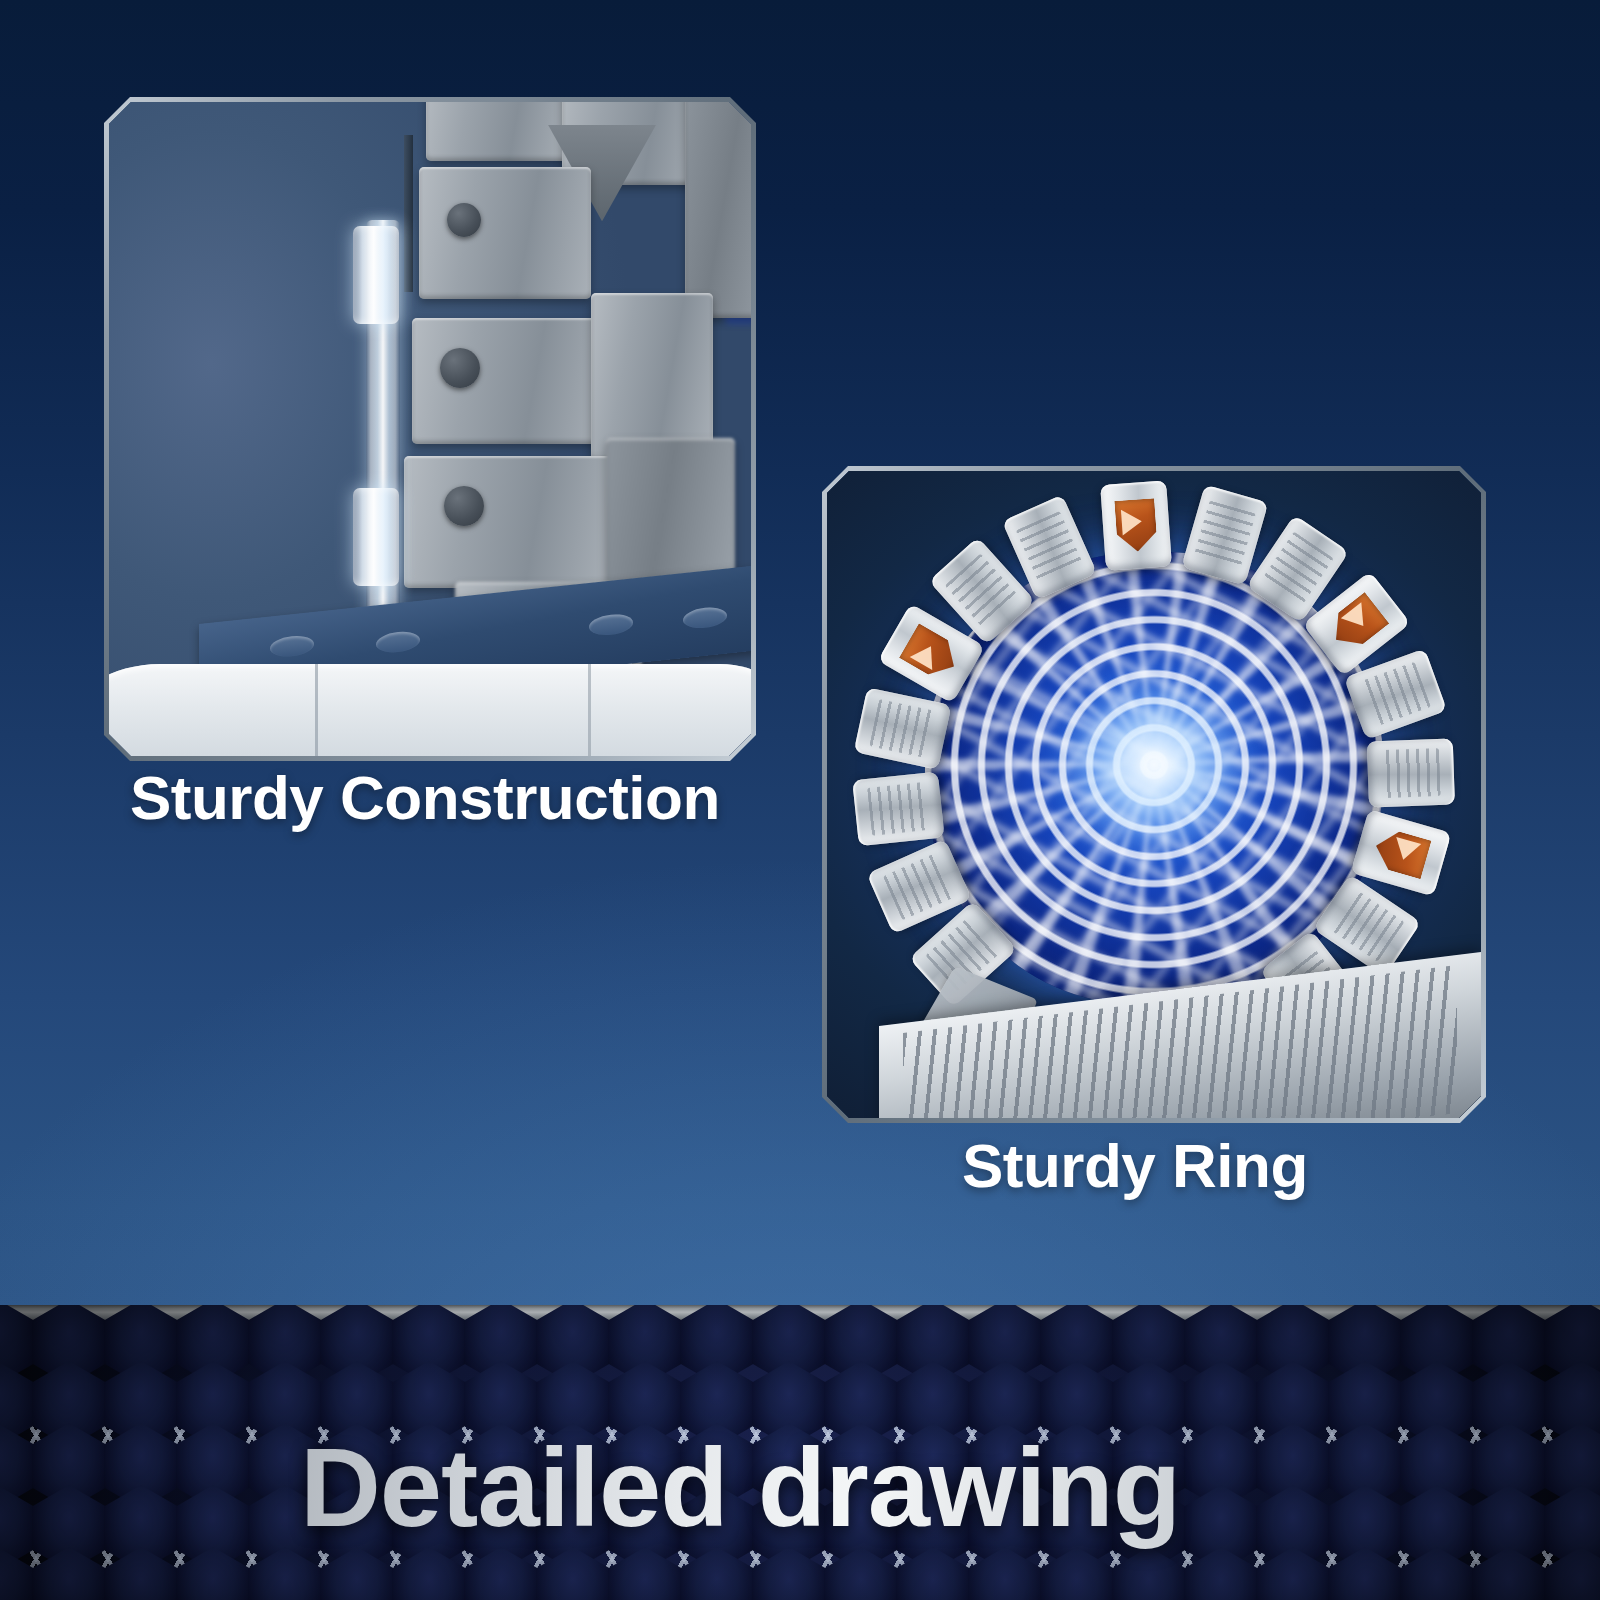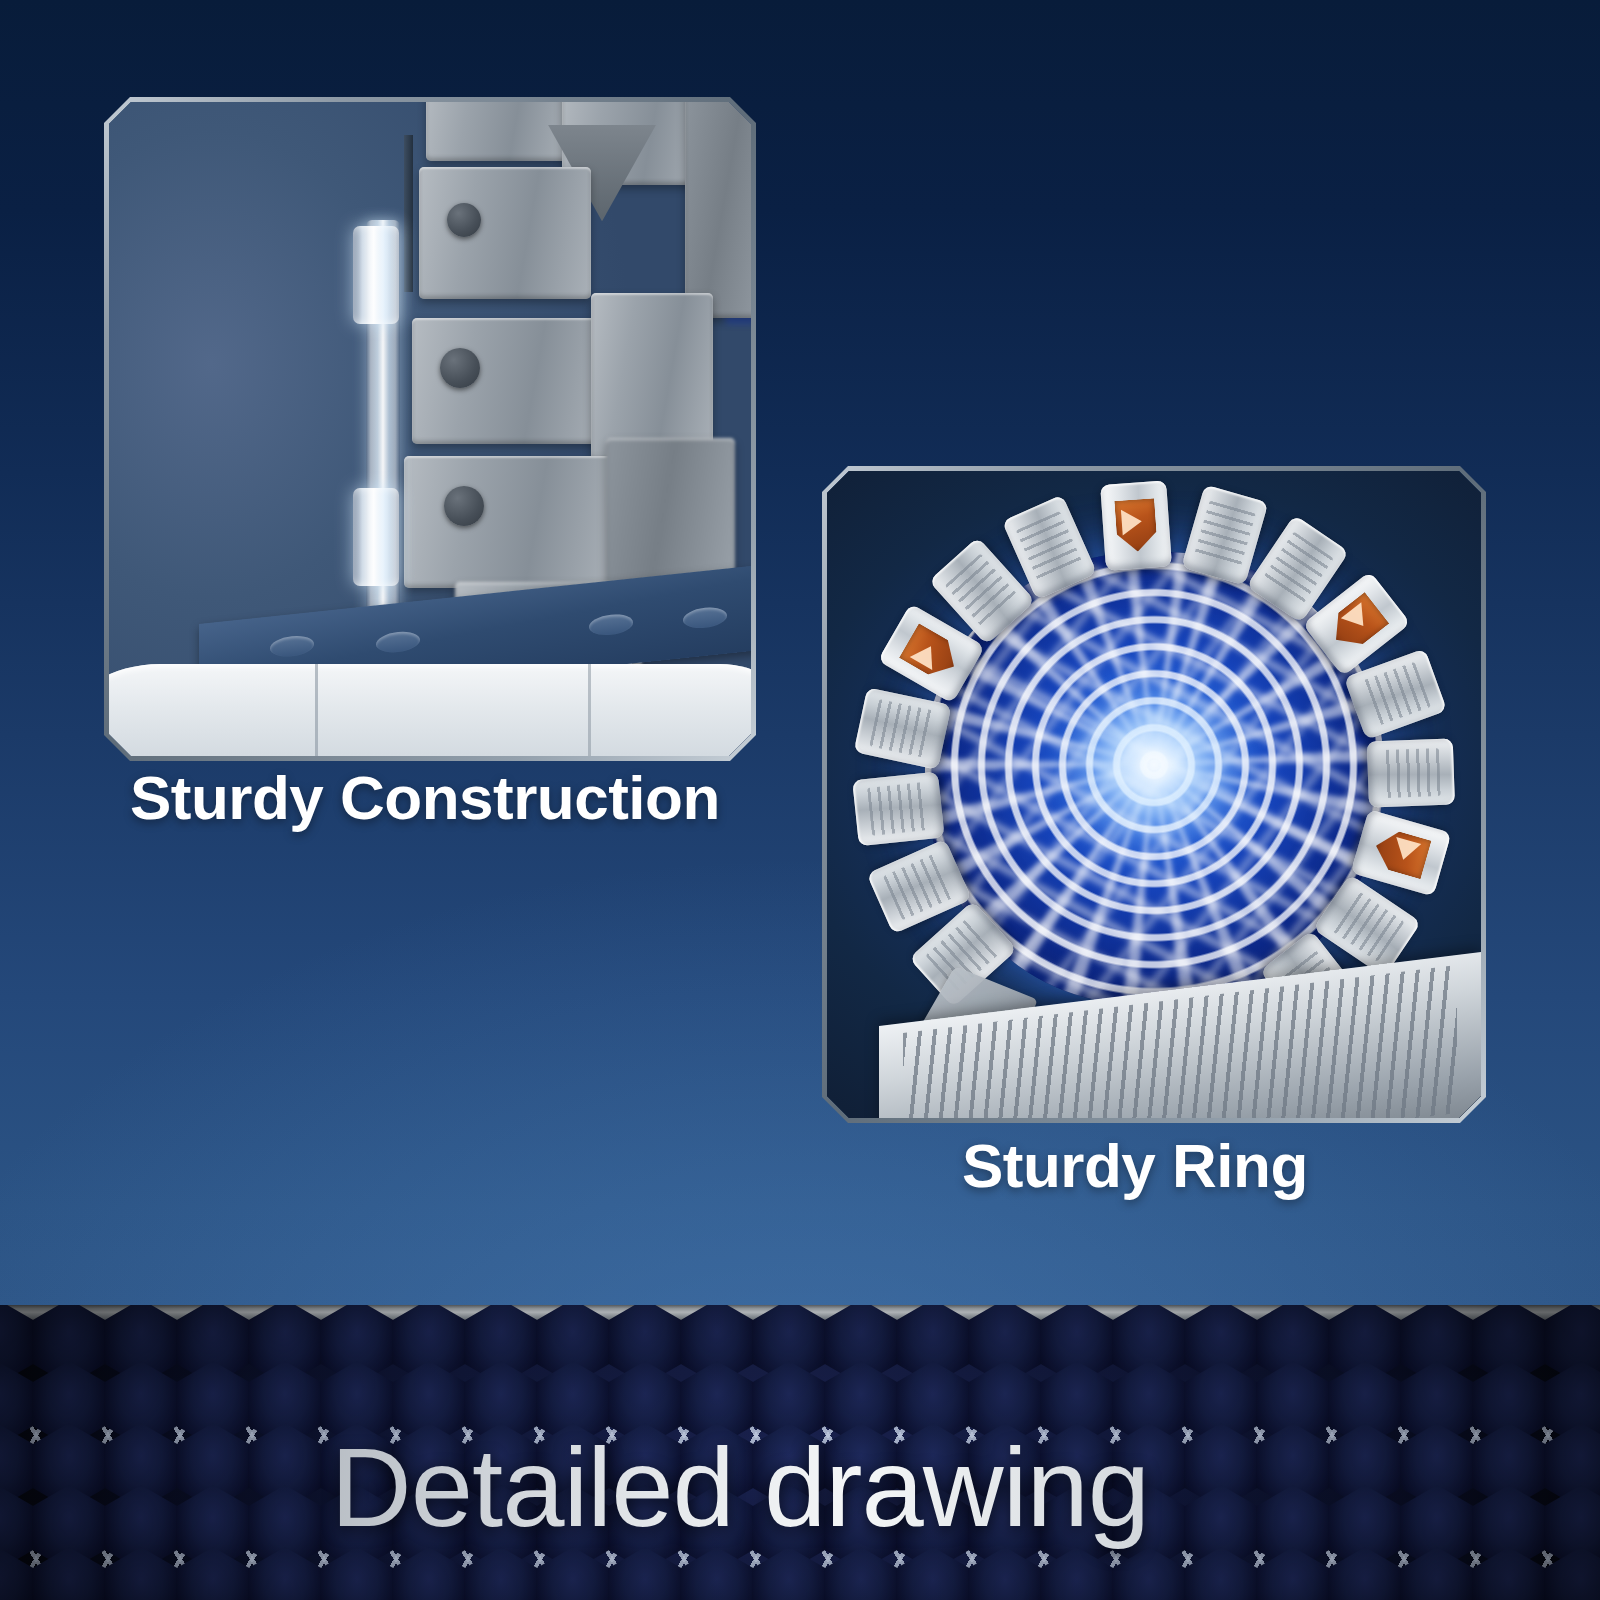--- a/index.html
+++ b/index.html
@@ -346,21 +346,21 @@
   .banner-vignette {
     position:absolute; inset:0;
     background:
       radial-gradient(ellipse 900px 260px at 50% 55%, rgba(0,0,0,0) 0%, rgba(0,0,0,.25) 70%, rgba(0,0,0,.55) 100%);
     pointer-events:none;
   }
   .banner-title {
     position:absolute; left:0; top:118px; width:1480px;
     text-align:center;
     font-size:112px;
-    font-weight:400;
+    font-weight:700;
     letter-spacing:-1px;
     white-space:nowrap;
     background:linear-gradient(96deg,
       #8a9099 0%, #a7adb4 14%, #c9ced4 30%,
       #e6e9ec 46%, #f4f6f7 58%, #d9dde1 74%, #b9bfc6 90%, #9aa0a7 100%);
     -webkit-background-clip:text;
     background-clip:text;
     color:transparent;
     -webkit-text-fill-color:transparent;
     filter:drop-shadow(0 4px 8px rgba(0,0,0,.65));

